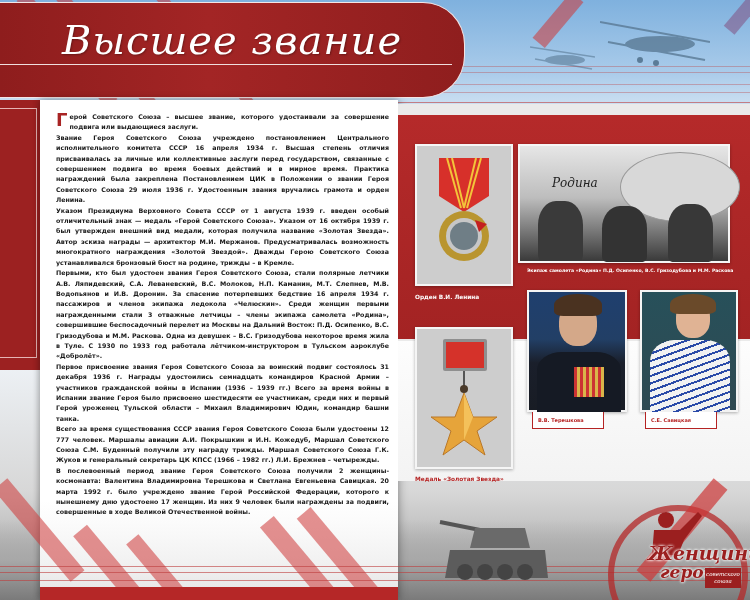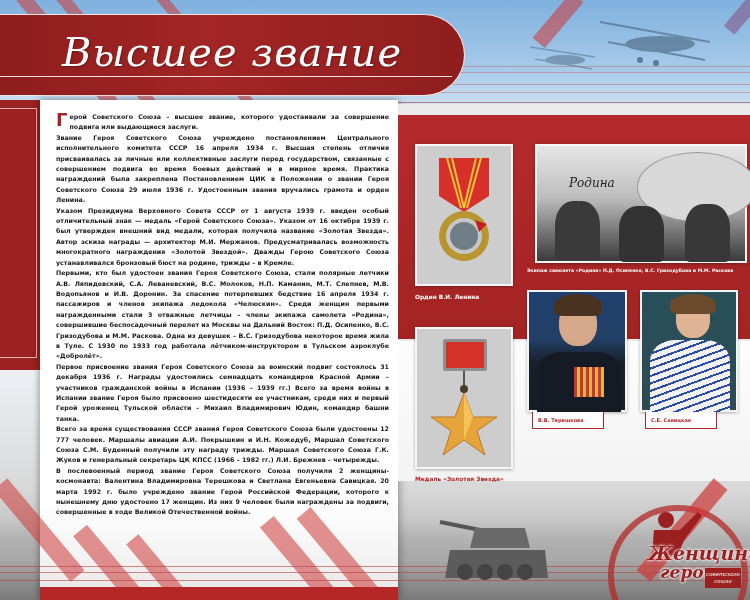--- a/index.html
+++ b/index.html
@@ -9,21 +9,21 @@
     font-family: "DejaVu Sans", sans-serif;
     background: linear-gradient(180deg, #7fb1de 0%, #a9cbea 12%, #dce9f5 20%, #eef2f6 60%, #d7d7d7 82%, #9a9a9a 100%);
   }
   .sky-lines { position:absolute; left:380px; top:60px; width:370px; height:60px; }
   .sky-lines div { position:absolute; left:0; right:0; height:1px; background:rgba(190,60,60,0.35); }
   .ribbon { position:absolute; background:rgba(205,55,55,0.55); transform:rotate(-40deg); }
 
   .plane { position:absolute; color:#4d6d8a; opacity:.8; }
 
   .title-bar {
-    position:absolute; left:0; top:14px; width:465px; height:82px;
+    position:absolute; left:0; top:2px; width:465px; height:96px;
     background: linear-gradient(90deg, #8e1d1d 0%, #a32525 45%, #8f1e1e 100%);
     border-radius: 0 42px 42px 0;
     border: 1.5px solid #f4e5e5; border-left:none;
   }
   .title-bar .stripe {
     position:absolute; left:0; right:12px; top:61px; height:1px; background:#f0dede;
   }
   .title-text {
     position:absolute; left:62px; top:14px;
     font-family: "DejaVu Serif", serif; font-style: italic;
@@ -174,21 +174,21 @@
     <line x1="64" y1="12" x2="50" y2="62" stroke="#f3c43a" stroke-width="2"></line>
     <line x1="59" y1="12" x2="47" y2="62" stroke="#f3c43a" stroke-width="2"></line>
     <circle cx="47" cy="90" r="25" fill="#b9952f"></circle>
     <circle cx="47" cy="90" r="18" fill="#c7c7c7"></circle>
     <circle cx="47" cy="90" r="14" fill="#6f7e86"></circle>
     <polygon points="58,74 70,78 62,86" fill="#c42020"></polygon>
   </svg>
 </div>
 <div class="caption" style="left:415px; top:294px;">Орден В.И. Ленина</div>
 
-<div class="photo-card" style="left:535px; top:144px; width:212px; height:119px; background:linear-gradient(180deg,#e6e6e6 0%,#bdbdbd 45%,#3a3a3a 100%);">
+<div class="photo-card" style="left:518px; top:144px; width:212px; height:119px; background:linear-gradient(180deg,#e6e6e6 0%,#bdbdbd 45%,#3a3a3a 100%);">
   <div style="position:absolute; left:32px; top:30px; font-family:'DejaVu Serif',serif; font-style:italic; font-size:12px; color:#222;">Родина</div>
   <div style="position:absolute; left:100px; top:6px; width:120px; height:70px; border-radius:50%; background:#d8d8d8; border:1px solid #999;"></div>
   <div style="position:absolute; left:18px; top:55px; width:45px; height:60px; border-radius:40% 40% 10% 10%; background:#3a3a3a;"></div>
   <div style="position:absolute; left:82px; top:60px; width:45px; height:56px; border-radius:40% 40% 10% 10%; background:#333;"></div>
   <div style="position:absolute; left:148px; top:58px; width:45px; height:58px; border-radius:40% 40% 10% 10%; background:#383838;"></div>
 </div>
 <div class="caption" style="left:527px; top:268px; font-size:4.6px;">Экипаж самолета «Родина»  П.Д. Осипенко, В.С. Гризодубова и М.М. Раскова</div>
 
 <div class="photo-card" style="left:415px; top:327px; width:98px; height:142px;">
   <svg width="94" height="138" viewBox="0 0 94 138">

